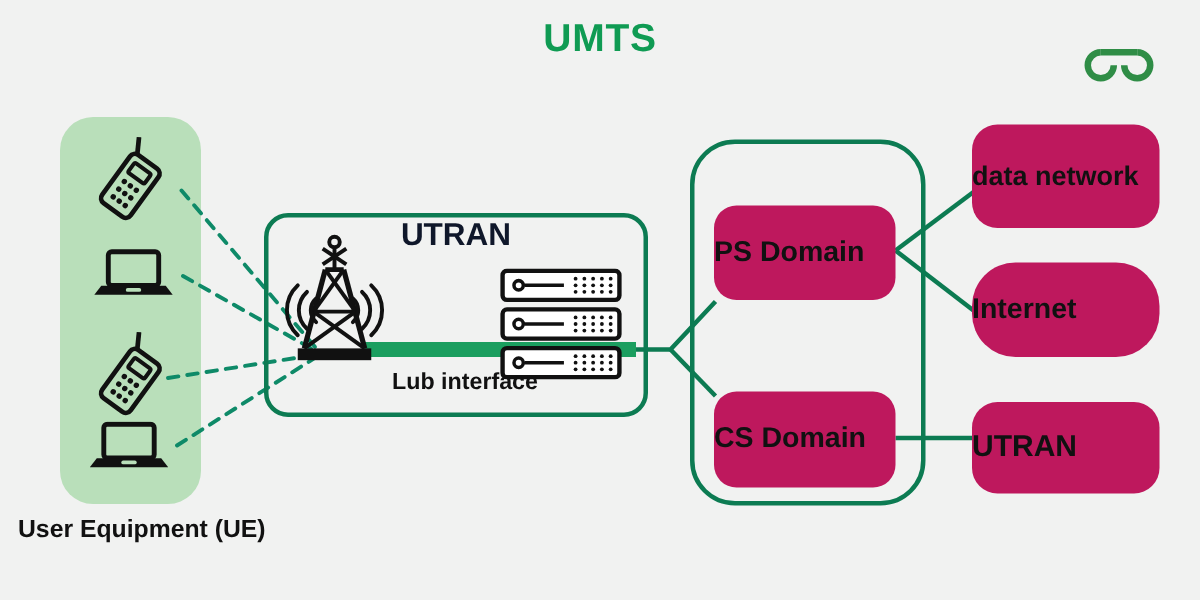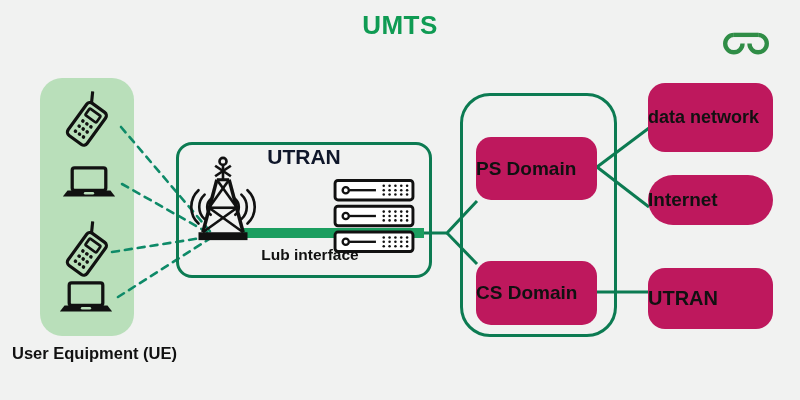--- a/index.html
+++ b/index.html
@@ -35,21 +35,21 @@
   .ue-label{left:12px;top:344px;width:174px;text-align:left;
     font-size:16.5px;font-weight:600;color:#111;z-index:4;}
 
   .core-box{left:460px;top:93px;width:157px;height:244px;border:3px solid #0c7b52;
     border-radius:30px;box-sizing:border-box;z-index:2;}
   .gbox{background:#be185d;border-radius:15px;display:flex;align-items:center;
     justify-content:flex-start;text-align:center;font-weight:700;color:#111;z-index:3;}
   .ps-box{left:476px;top:137px;width:121px;height:63px;font-size:19px;}
   .cs-box{left:476px;top:261px;width:121px;height:64px;font-size:19px;}
   .dn-box{left:648px;top:83px;width:125px;height:69px;font-size:18px;line-height:1.2;border-radius:17px;}
-  .in-box{left:648px;top:175px;width:125px;height:50px;font-size:19px;border-radius:29px;}
+  .in-box{left:648px;top:175px;width:125px;height:63px;font-size:19px;border-radius:29px;}
   .pstn-box{left:648px;top:268px;width:125px;height:61px;font-size:20px;border-radius:17px;}
 </style>
 </head>
 <body>
 
 <div class="canvas">
 
   <div class="abs page-title">UMTS</div>
 
   <div class="abs logo">

